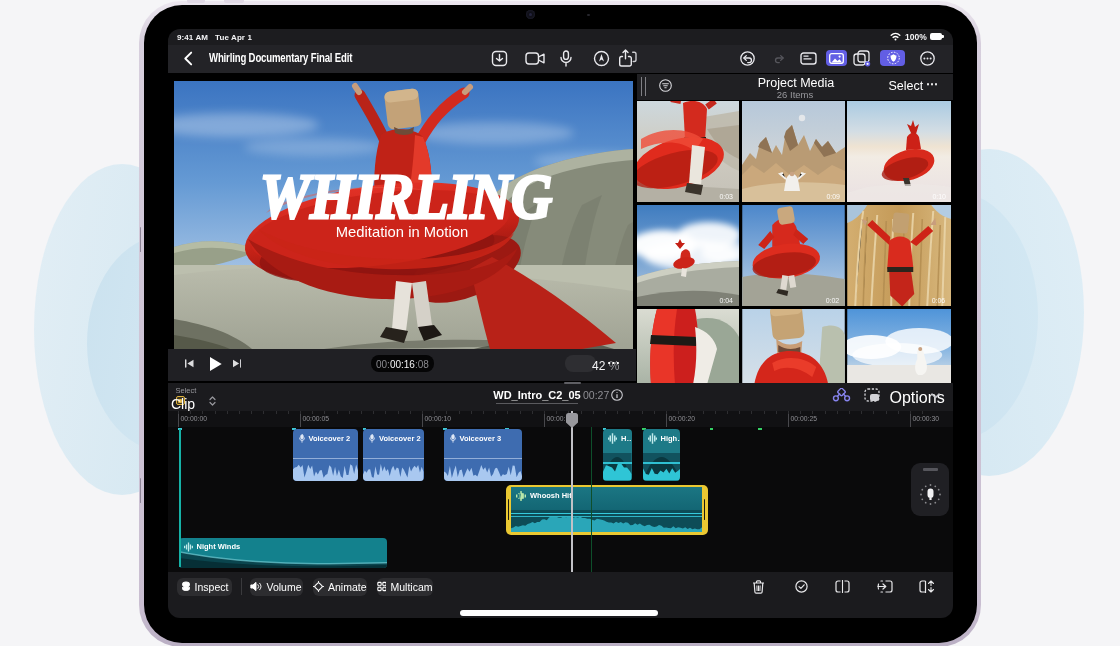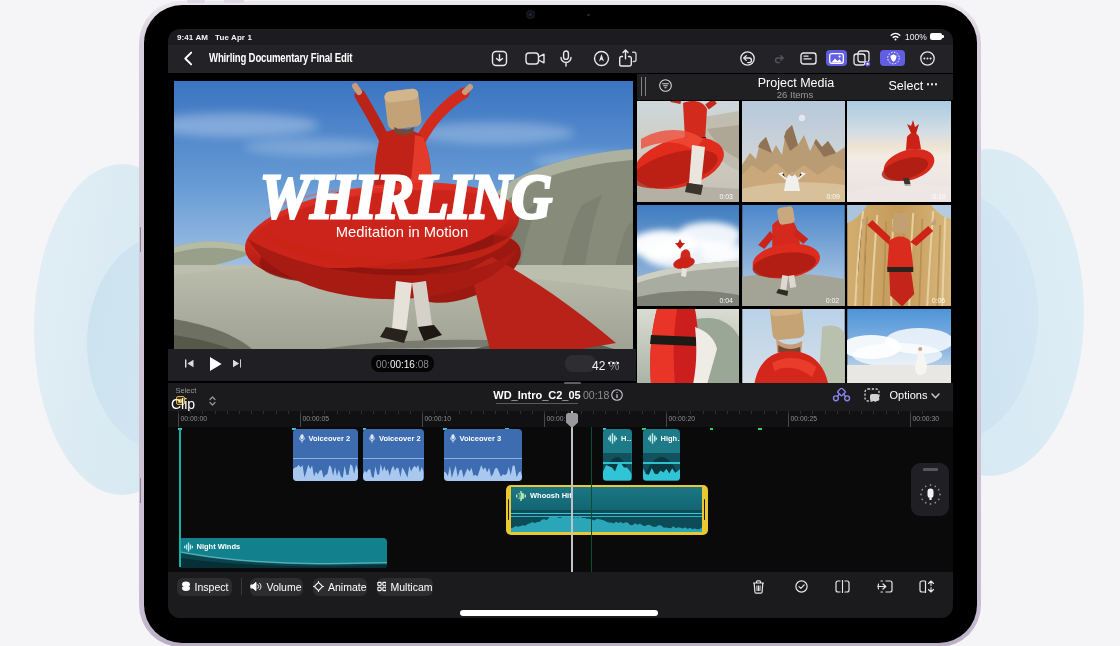--- a/index.html
+++ b/index.html
@@ -44,21 +44,21 @@
 
   <div class="a" style="left:0;top:0;width:785px;height:16px;background:#1c1c1f"></div>
   <div class="a" style="left:0;top:16px;width:785px;height:28px;background:#232327"></div>
   <div class="txt" style="left:9px;top:3.5px;font-size:8px;font-weight:bold;color:#f4f4f6;letter-spacing:.1px">9:41 AM&nbsp;&nbsp;&nbsp;Tue Apr 1</div>
 
   <svg class="a" style="left:722px;top:2.5px" width="11" height="9" viewBox="0 0 11 9" fill="none" stroke="#fff" stroke-linecap="round">
         <path d="M1.2 3.2 a6.5 6.5 0 0 1 8.6 0" stroke-width="1.4"></path>
         <path d="M3.1 5.4 a4 4 0 0 1 4.8 0" stroke-width="1.4"></path>
         <circle cx="5.5" cy="7.6" r="1" fill="#fff" stroke="none"></circle>
       </svg>
-  <div class="txt" style="left:737px;top:3px;font-size:8.5px;font-weight:normal;color:#f4f4f6">100%</div>
+  <div class="txt" style="left:737px;top:3px;font-size:8.5px;font-weight:bold;color:#f4f4f6">100%</div>
   <div class="a" style="left:761.5px;top:4px;width:12px;height:6.5px;background:#fff;border-radius:2px"></div>
   <div class="a" style="left:774px;top:5.8px;width:1.6px;height:3px;background:#fff;border-radius:0 1px 1px 0"></div>
 
   <svg class="a" style="left:15px;top:21.5px" width="10" height="15" viewBox="0 0 11 16">
         <path d="M9 1.5 L2.5 8 L9 14.5" fill="none" stroke="#fff" stroke-width="2.1" stroke-linecap="round" stroke-linejoin="round"></path>
       </svg>
   <div class="txt" style="left:40.5px;top:22px;font-size:12px;font-weight:bold;color:#fff;letter-spacing:-.2px;transform:scaleX(.80);transform-origin:left">Whirling Documentary Final Edit</div>
 
   <svg class="a" style="left:323px;top:20.5px" width="17" height="17" viewBox="0 0 17 17" fill="none" stroke="#e8e8ec" stroke-width="1.4" stroke-linecap="round" stroke-linejoin="round">
         <rect x="1.5" y="1.5" width="14" height="14" rx="3.5"></rect>
@@ -427,36 +427,36 @@
   <div class="a" style="left:395.5px;top:352.5px;width:17px;height:2.5px;background:#5f5f64;border-radius:1px"></div>
   <div class="txt" style="left:7.5px;top:356.5px;font-size:7.5px;color:#98989d">Select</div>
   <div class="a" style="left:7.5px;top:367px;width:9px;height:9px;border:1.6px solid #ddb13f;border-radius:2px;background:#3a3420"></div>
   <div class="a" style="left:10px;top:369.5px;width:4px;height:4px;background:#ddb13f;border-radius:1px"></div>
   <div class="txt" style="left:3px;top:367px;font-size:14px;color:#fff">Clip</div>
   <svg class="a" style="left:41px;top:367px" width="7" height="10" viewBox="0 0 7 10" fill="none" stroke="#98989d" stroke-width="1.2" stroke-linecap="round" stroke-linejoin="round">
         <path d="M1 3.5 L3.5 1 L6 3.5 M1 6.5 L3.5 9 L6 6.5"></path>
       </svg>
   <div class="txt" style="left:369px;top:359.5px;font-size:11px;font-weight:bold;color:#fff;transform:translateX(-50%)">WD_Intro_C2_05</div>
   <div class="a" style="left:328px;top:373.5px;width:82px;height:1px;background:#5a5a5e"></div>
-  <div class="txt" style="left:415px;top:360px;font-size:10.5px;color:#8e8e93">00:18</div>
+  <div class="txt" style="left:415px;top:360px;font-size:10.5px;color:#8e8e93">00:27</div>
   <svg class="a" style="left:443px;top:359.5px" width="12" height="12" viewBox="0 0 12 12" fill="none" stroke="#c7c7cc">
         <circle cx="6" cy="6" r="5.3" stroke-width="1.1"></circle>
         <path d="M6 5.2 V9 M6 3.2 v.9" stroke-width="1.3"></path>
       </svg>
   <svg class="a" style="left:664px;top:358.5px" width="19" height="14" viewBox="0 0 20 15" fill="none" stroke="#8784ee" stroke-width="1.5">
         <circle cx="4" cy="11" r="2.6"></circle>
         <circle cx="16" cy="11" r="2.6"></circle>
         <rect x="6.8" y="1" width="6.4" height="6.4" rx="1.4" transform="rotate(45 10 4.2)"></rect>
         <path d="M5.5 9 L8.5 6 M14.5 9 L11.5 6"></path>
       </svg>
   <svg class="a" style="left:696px;top:358.5px" width="16" height="14" viewBox="0 0 16 14" fill="none" stroke="#d2d2d6" stroke-width="1.3">
         <rect x="1" y="1" width="14" height="12" rx="3" stroke-dasharray="2.2 1.6"></rect>
         <rect x="6" y="6" width="9" height="7" rx="2" fill="#d2d2d6" stroke="none"></rect>
       </svg>
-  <div class="txt" style="left:721.5px;top:360px;font-size:11px;color:#fff">Options</div>
+  <div class="txt" style="left:721.5px;top:360px;font-size:16px;color:#fff">Options</div>
   <svg class="a" style="left:763px;top:363.5px" width="9" height="6" viewBox="0 0 9 6" fill="none" stroke="#c7c7cc" stroke-width="1.5" stroke-linecap="round">
         <path d="M1 1 L4.5 4.7 L8 1"></path>
       </svg>
 
   <div class="a" style="left:0;top:382px;width:785px;height:16px;background:#111113"></div>
   <div class="a" style="left:0;top:398px;width:785px;height:145px;background:#0a0a0b"></div>
 
   <div class="a" style="left:9.8px;top:382px;width:1px;height:16px;background:#48484c"></div>
   <div class="a" style="left:131.8px;top:382px;width:1px;height:16px;background:#48484c"></div>
   <div class="a" style="left:253.8px;top:382px;width:1px;height:16px;background:#48484c"></div>

